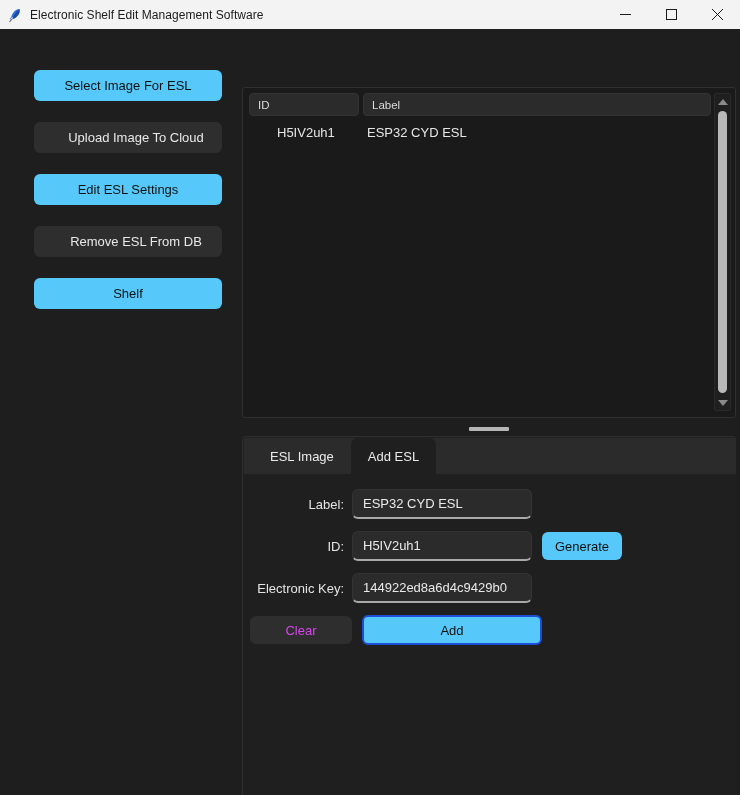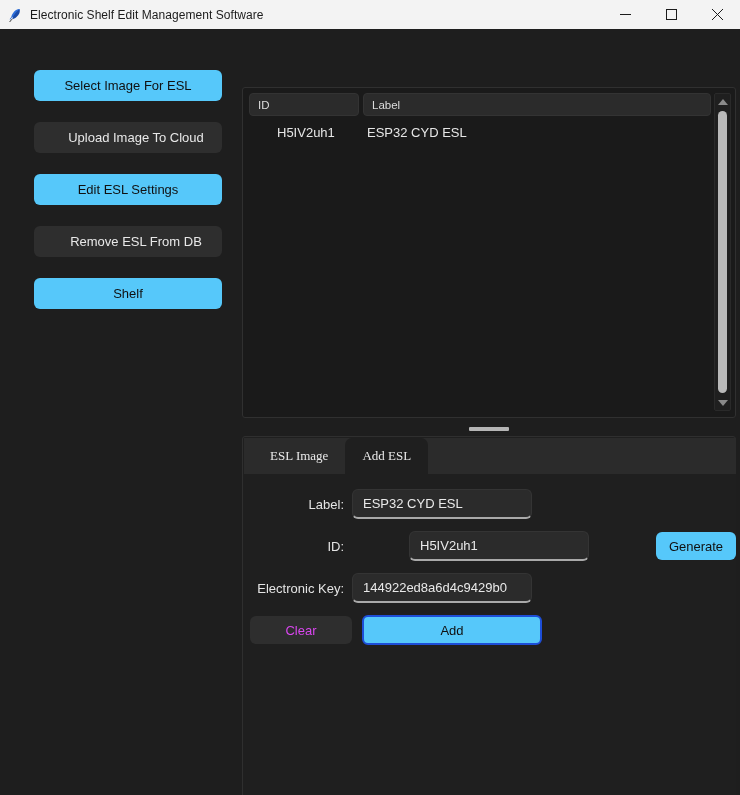--- a/index.html
+++ b/index.html
@@ -196,21 +196,20 @@
     border-radius: 3px;
   }
   #tabstrip {
     position: absolute;
     left: 1px; top: 1px;
     width: 492px; height: 36px;
     background: #2b2b2b;
     display: flex;
     align-items: flex-end;
     padding-left: 9px;
-    font-family: Liberation Serif, serif;
   }
   .tab {
     height: 36px;
     padding: 0 17px;
     display: flex; align-items: center;
     font-size: 13px;
     color: #e9e9e9;
     cursor: pointer;
     white-space: nowrap;
   }
@@ -230,21 +229,21 @@
   #form { position: relative; width: 492px; height: 338px; }
   .frow {
     position: absolute;
     left: 0;
     width: 492px;
     height: 32px;
     display: flex;
     align-items: center;
   }
   #row-label { top: 14px; }
-  #row-id     { top: 56px; justify-content: space-between; }
+  #row-id     { top: 56px; }
   #row-key    { top: 98px; }
   #row-btns   { top: 140px; }
 
   .flabel {
     width: 108px;
     text-align: right;
     font-size: 13px;
     color: #e4e4e4;
     flex: 0 0 auto;
     padding-right: 8px;

